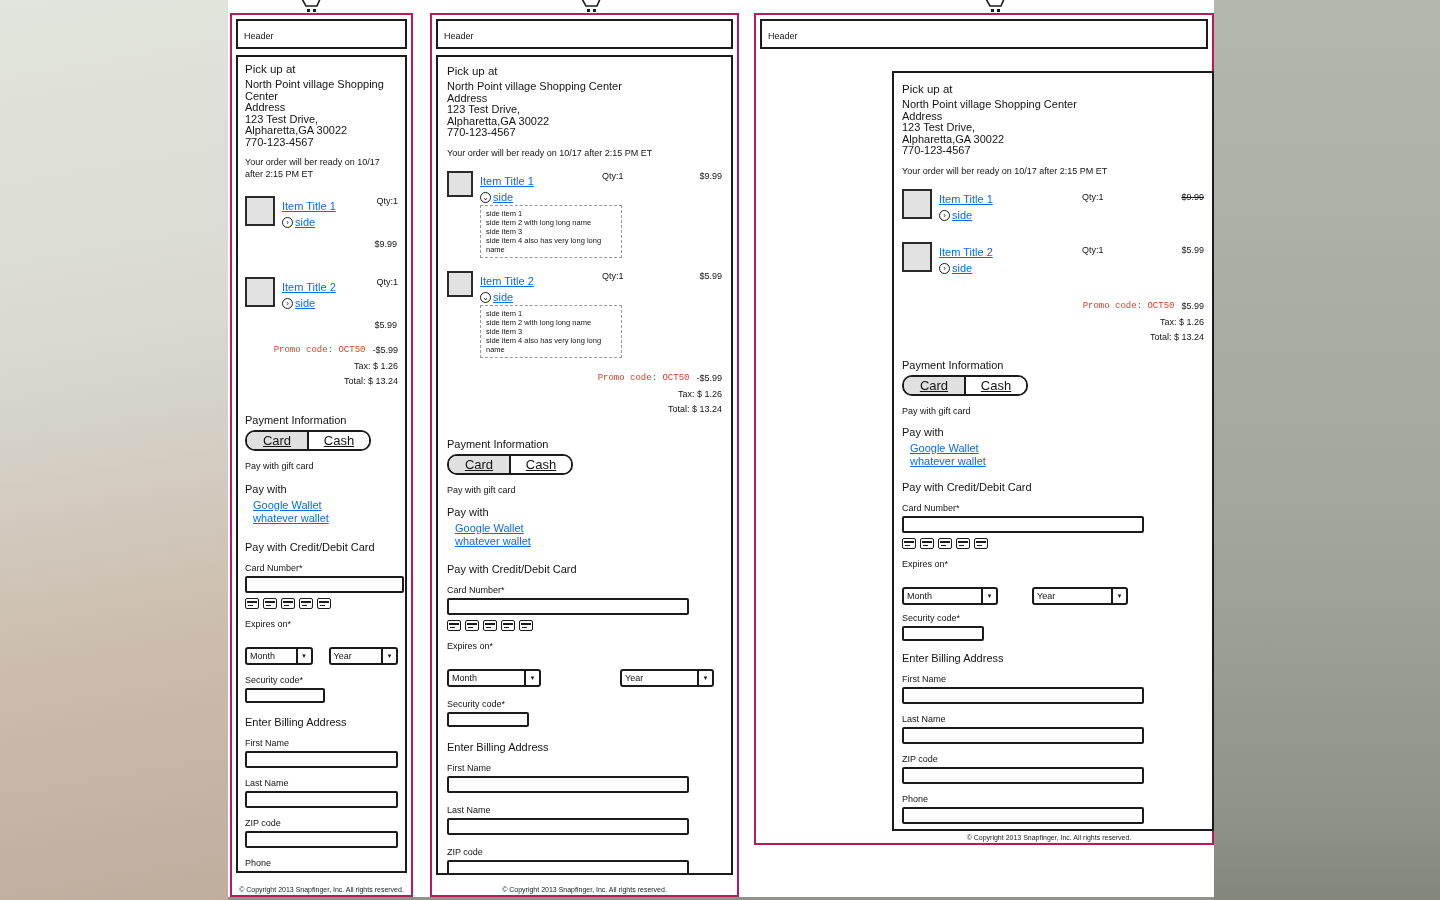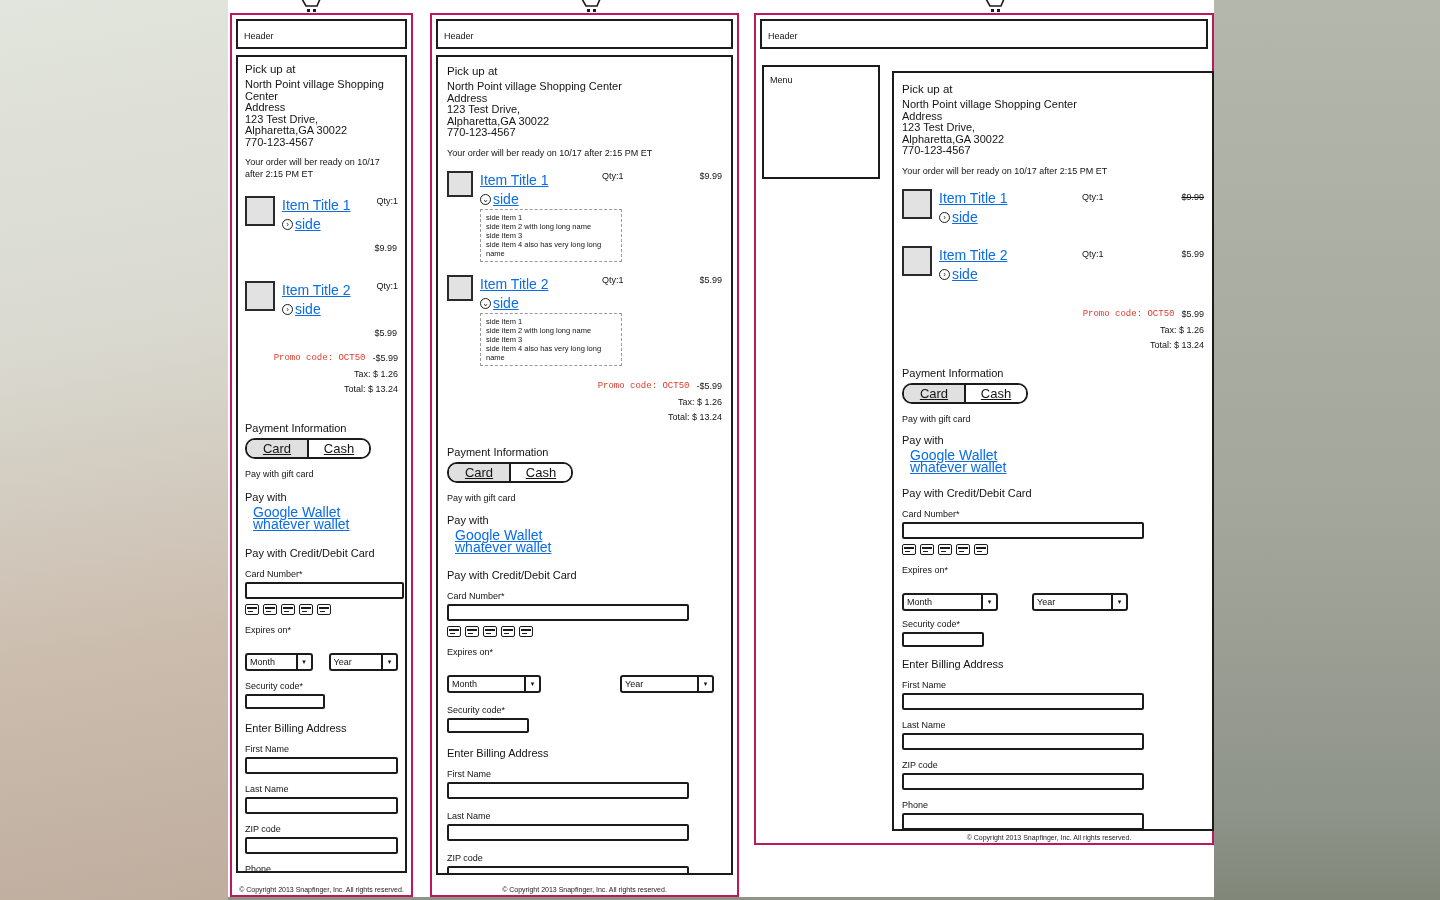--- a/index.html
+++ b/index.html
@@ -25,21 +25,21 @@
   #c2{height:820px;padding:8px 9px;}
   .menubox{position:absolute;left:6px;top:50px;width:118px;height:114px;border:2px solid #1b1b1b;
     box-sizing:border-box;font-size:9px;padding:8px 0 0 6px;}
   #c3{position:absolute;left:132px;top:50px;width:322px;height:760px;border:2px solid #1b1b1b;padding:10px 8px;}
 
   .h1{font-size:11.5px;margin:0 0 4px 0;}
   .h2{font-size:11px;margin:0;}
   .addr{font-size:11px;line-height:11.5px;}
   .ready{font-size:9px;line-height:11.5px;margin-top:9px;}
 
-  .link{color:#0b6ce5;text-decoration:underline;cursor:pointer;font-size:14px;}
+  .link{color:#0b6ce5;text-decoration:underline;cursor:pointer;font-size:11px;}
   .circ{display:inline-flex;align-items:center;justify-content:center;width:9px;height:9px;
     border:1px solid #1b1b1b;border-radius:50%;font-size:8px;line-height:9px;margin-right:2px;
     vertical-align:middle;color:#1b1b1b;}
   .siderow{display:flex;align-items:center;margin-top:2px;}
 
   .irow{display:flex;align-items:flex-start;}
   .thumb{width:26px;height:26px;background:#e2e2e2;border:2px solid #2a2a2a;flex:0 0 auto;margin-right:7px;}
   .ititle{flex:1;}
   .qty{font-size:9px;text-align:left;}
   .iprice{font-size:9px;text-align:right;}
@@ -311,21 +311,20 @@
     <div class="lbl" style="margin-top:12px;">ZIP code</div>
     <div class="input" style="width:238px;"></div>
     <div class="lbl" style="margin-top:12px;">Phone</div>
 
   </div>
   <div class="copy">© Copyright 2013 Snapfinger, Inc. All rights reserved.</div>
 </div>
 
 <div class="panel" id="p3">
   <div class="hdrbox"><span>Header</span></div>
-  <div class="menubox"><span>Menu</span></div>
   <div class="contentbox" id="c3">
     <div class="h1">Pick up at</div>
     <div class="addr">North Point village Shopping Center</div>
     <div class="addr">Address</div>
     <div class="addr">123 Test Drive,</div>
     <div class="addr">Alpharetta,GA 30022</div>
     <div class="addr">770-123-4567</div>
     <div class="ready">Your order will ber ready on 10/17 after 2:15 PM ET</div>
 
     <div class="irow" style="margin-top:12px;">

